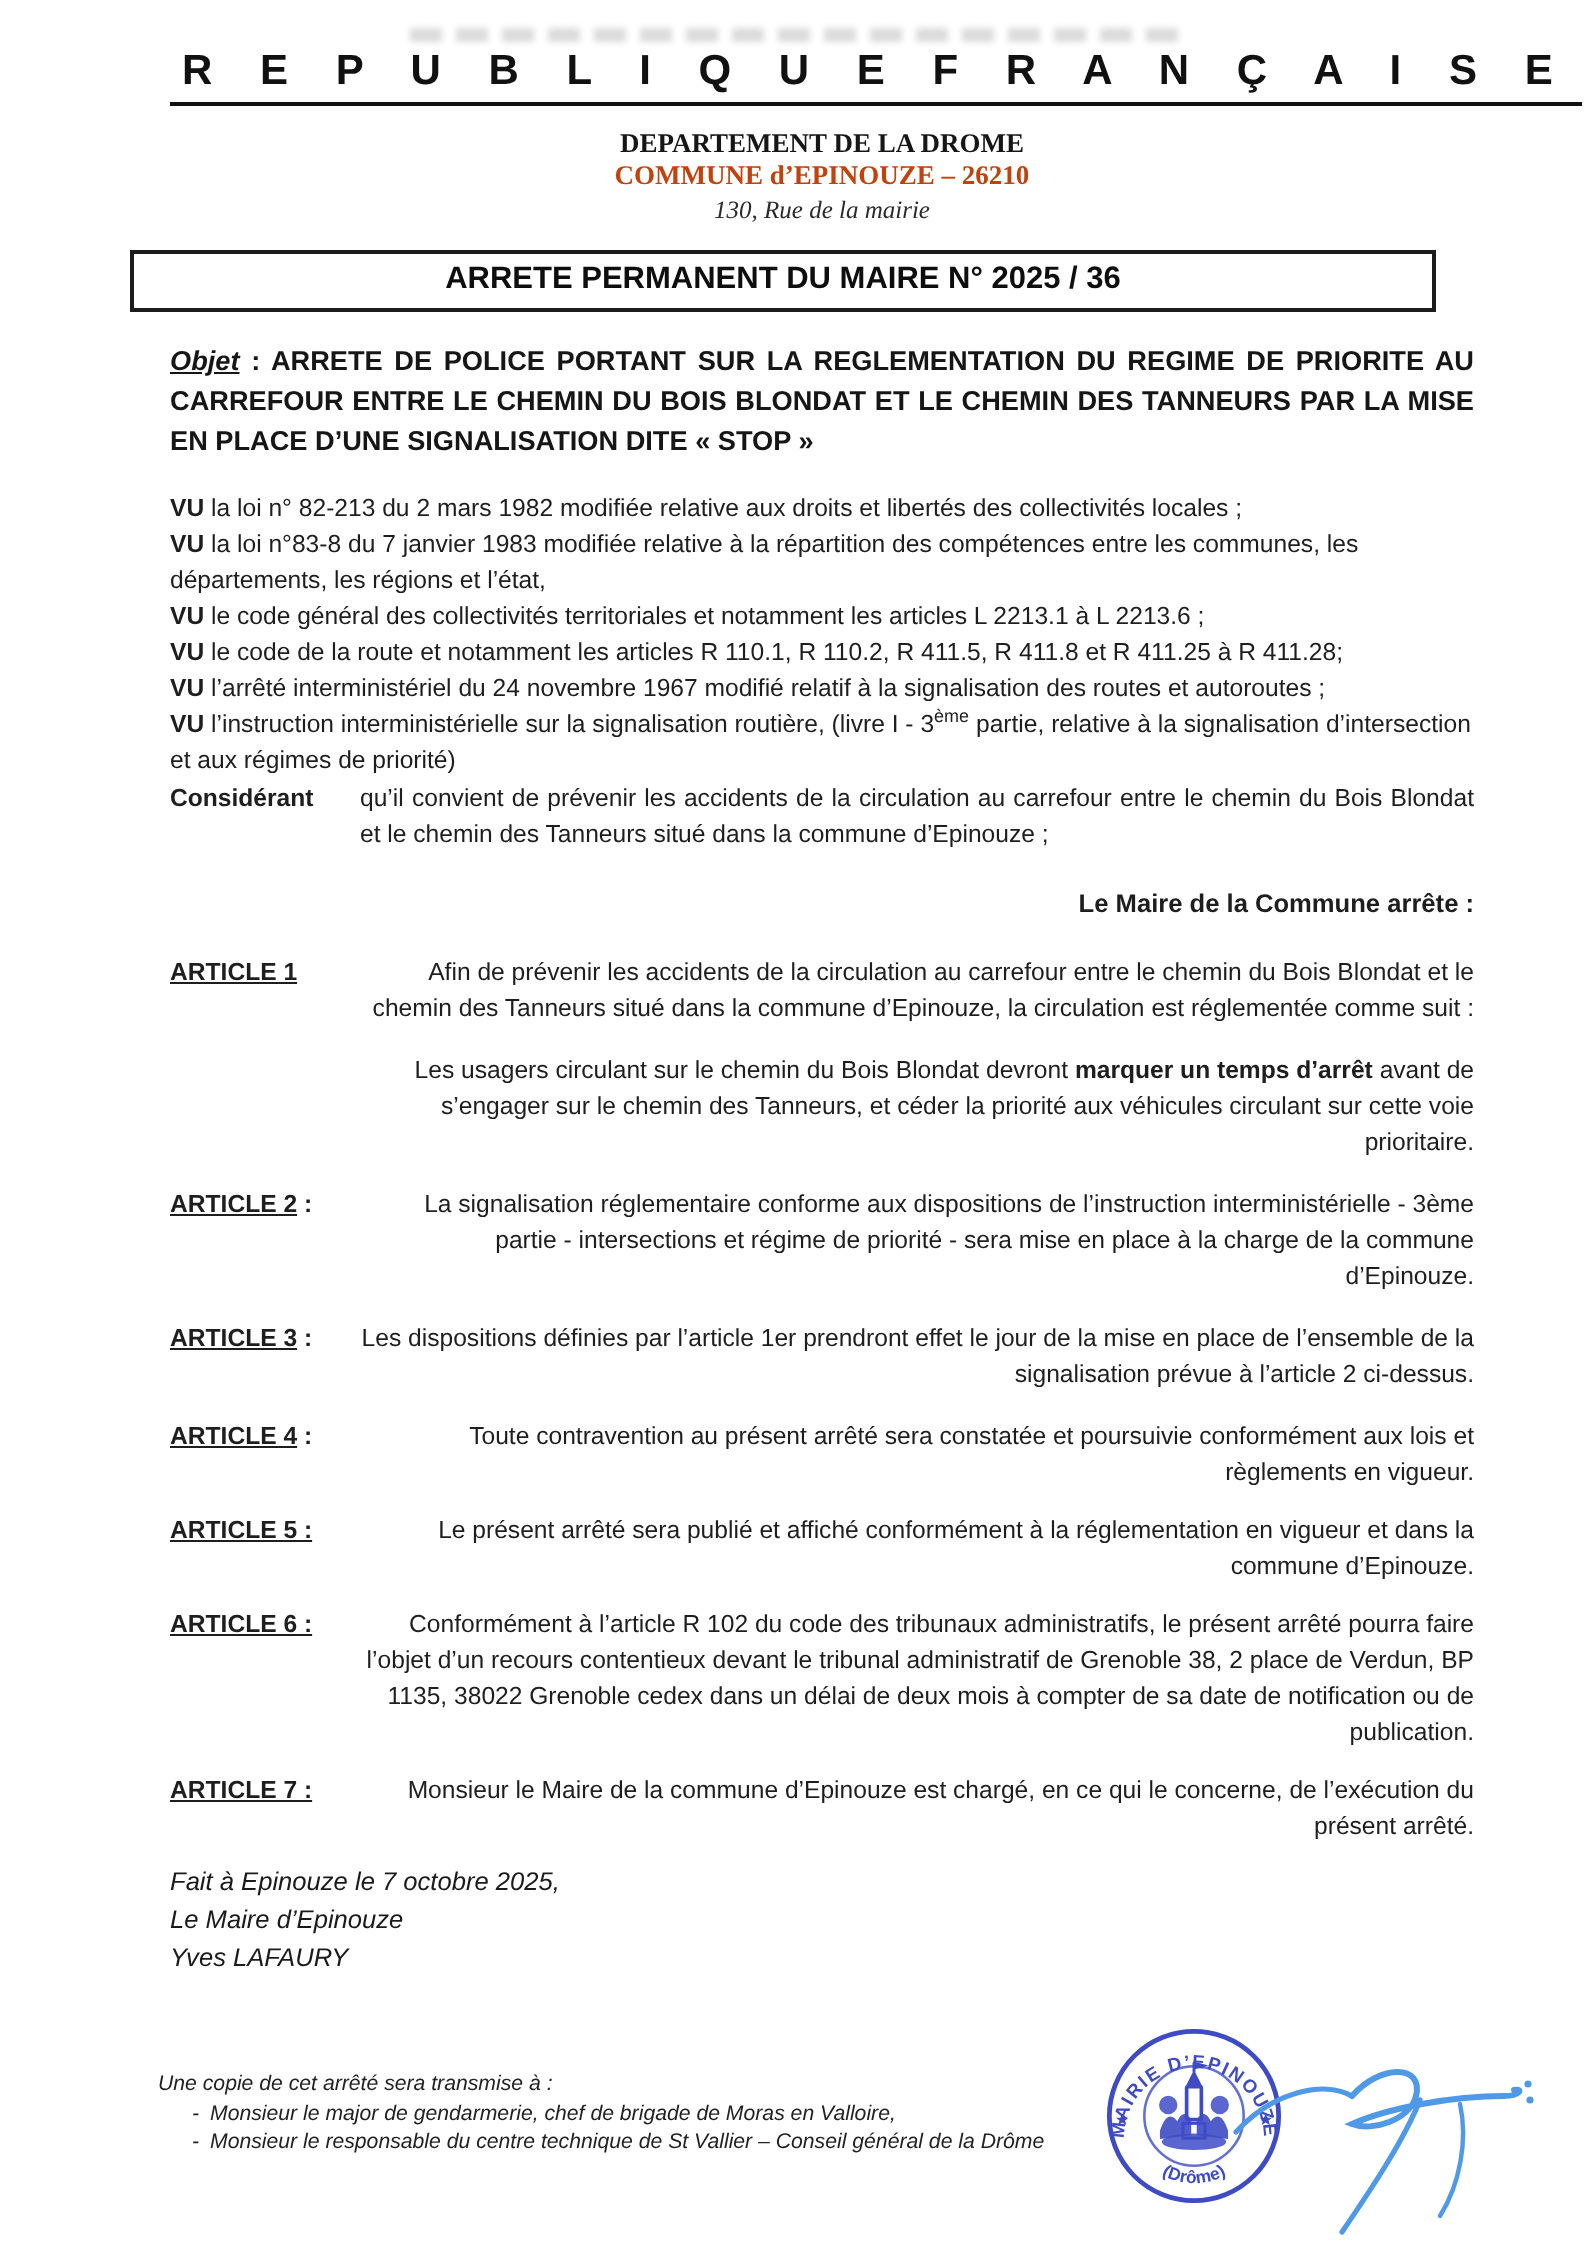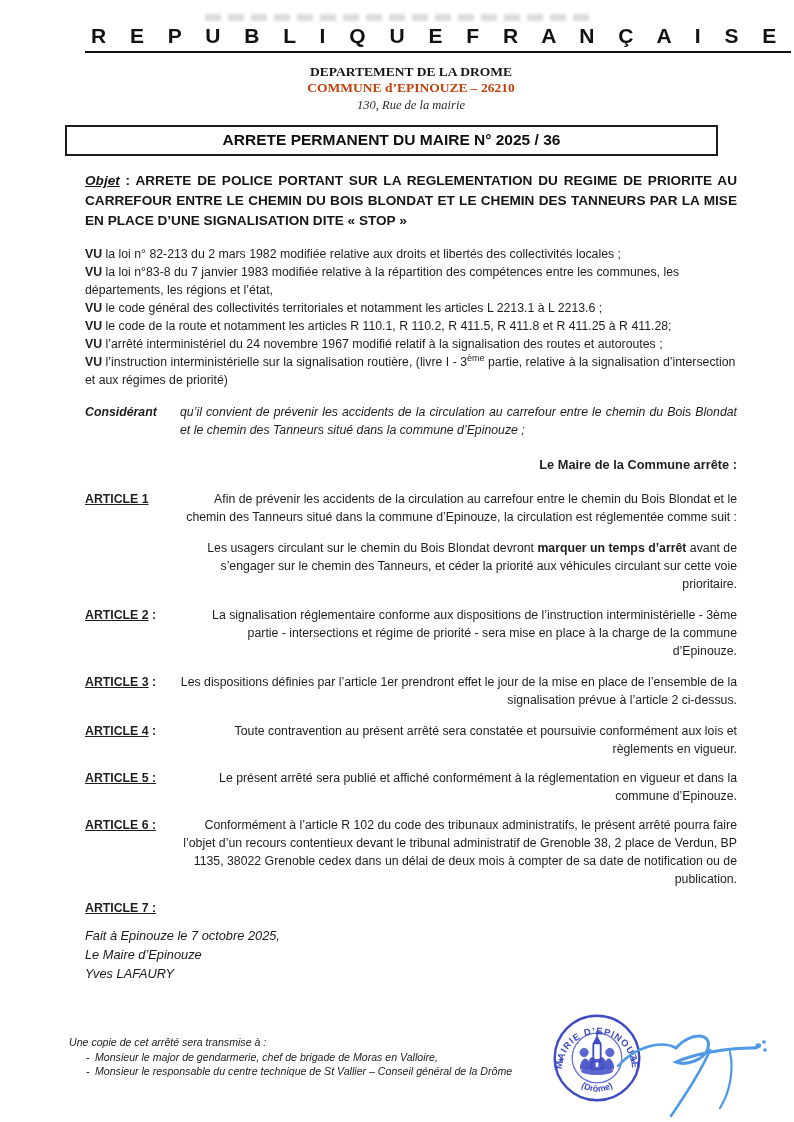--- a/index.html
+++ b/index.html
@@ -52,21 +52,21 @@
   }
   .objet{
     margin-top:15px;
     font-size:13.6px;font-weight:bold;line-height:20px;
     text-align:justify;color:#161616;
   }
   .objet .objet-label{ font-style:italic;text-decoration:underline; }
   .vu-block{ margin-top:5px; }
   .vu-block p{ margin:0;font-size:12.3px;line-height:18px;text-align:left; }
   .vu-block b{ font-weight:bold; }
-  .considerant{ margin-top:14px;display:flex;font-size:12.3px;line-height:18px;font-style:italic; }
+  .considerant{ margin-top:1px;display:flex;font-size:12.3px;line-height:18px; }
   .considerant .c-label{ width:95px;flex-shrink:0;font-weight:bold; }
   .considerant .c-text{ flex:1;text-align:justify; }
   .arrete-head{
     margin-top:17px;text-align:right;
     font-weight:bold;font-size:12.8px;line-height:18px;
   }
   .article{ display:flex;font-size:12.3px;line-height:18px; }
   .article .a-label{ width:95px;flex-shrink:0;font-weight:bold;white-space:nowrap; }
   .article .a-label .und{ text-decoration:underline; }
   .article .a-body{ flex:1; }
@@ -80,21 +80,21 @@
   .mt-a6{ margin-top:11px; }
   .mt-a7{ margin-top:11px; }
   .p-gap{ margin-top:13px !important; }
   .sig-block{
     margin-top:9px;text-align:left;
     font-style:italic;font-size:12.8px;line-height:19px;color:#1a1a1a;
   }
   .stamp{ position:absolute;left:551px;top:1012px;width:92px;height:92px;opacity:.92; }
   .signature{ position:absolute;left:614px;top:1020px;width:165px;height:100px;z-index:3; }
   .footer{
-    position:absolute;left:69px;top:1035px;width:470px;
+    position:absolute;left:79px;top:1035px;width:470px;
     font-style:italic;font-size:10.6px;line-height:14.5px;color:#222;
   }
   .footer .f-item{ display:flex; }
   .footer .f-dash{ width:26px;padding-left:17px;box-sizing:border-box;flex-shrink:0; }
   sup{ font-size:9px;vertical-align:super;line-height:0; }
 </style>
 </head>
 <body>
 
 <div class="page">
@@ -166,20 +166,23 @@
 
   <div class="article mt-a6">
     <span class="a-label"><span class="und">ARTICLE 6 :</span></span>
     <span class="a-body">
         <p>Conformément à l’article R 102 du code des tribunaux administratifs, le présent arrêté pourra faire l’objet d’un recours contentieux devant le tribunal administratif de Grenoble 38, 2 place de Verdun, BP 1135, 38022 Grenoble cedex dans un délai de deux mois à compter de sa date de notification ou de publication.</p>
       </span>
   </div>
 
   <div class="article mt-a7">
     <span class="a-label"><span class="und">ARTICLE 7 :</span></span>
+    <span class="a-body">
+        <p>Monsieur le Maire de la commune d’Epinouze est chargé, en ce qui le concerne, de l’exécution du présent arrêté.</p>
+      </span>
   </div>
 
   <div class="sig-block">
     <div>Fait à Epinouze le 7 octobre 2025,</div>
     <div>Le Maire d’Epinouze</div>
     <div>Yves LAFAURY</div>
   </div>
 
   <svg class="stamp" viewBox="0 0 100 100">
     <g fill="none" stroke="#2e3cc0" stroke-width="2.6">

